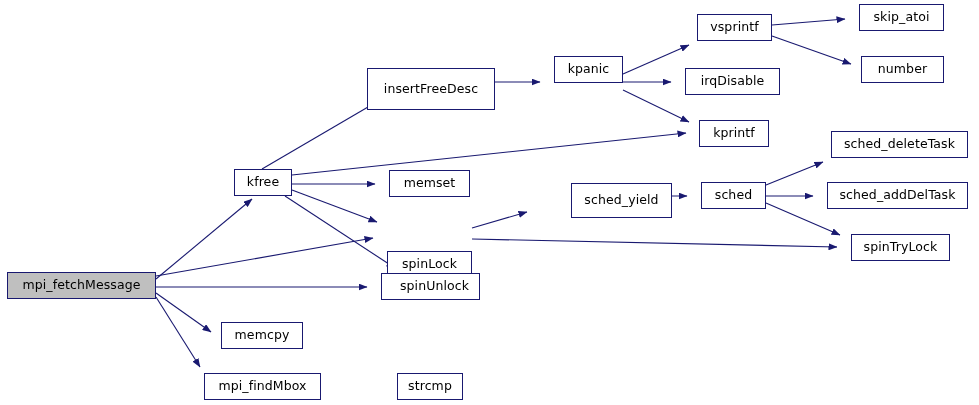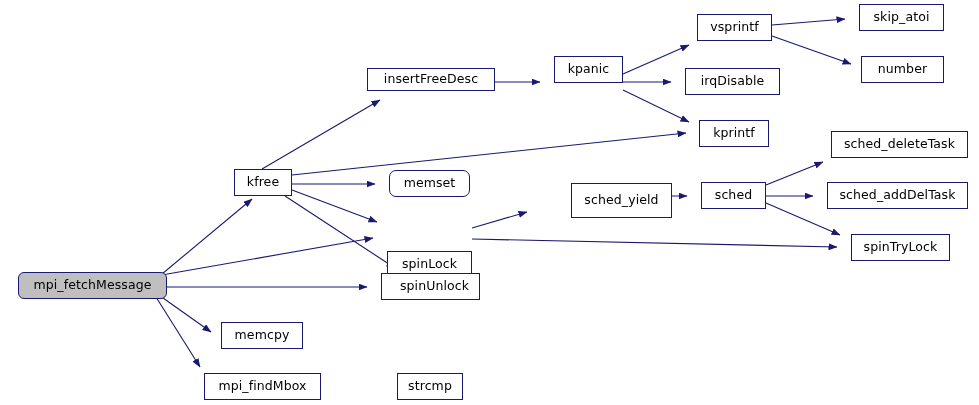--- a/index.html
+++ b/index.html
@@ -77,36 +77,36 @@
         <path d="M472,228 L527,212" fill="none" stroke="#191970" stroke-width="1.1" marker-end="url(#arrowhead)"></path>
         <path d="M472,239 L837,247" fill="none" stroke="#191970" stroke-width="1.1" marker-end="url(#arrowhead)"></path>
         <path d="M640,196 L687,196" fill="none" stroke="#191970" stroke-width="1.1" marker-end="url(#arrowhead)"></path>
         <path d="M766,185 L823,162" fill="none" stroke="#191970" stroke-width="1.1" marker-end="url(#arrowhead)"></path>
         <path d="M766,196 L813,196" fill="none" stroke="#191970" stroke-width="1.1" marker-end="url(#arrowhead)"></path>
         <path d="M766,203 L840,235" fill="none" stroke="#191970" stroke-width="1.1" marker-end="url(#arrowhead)"></path>
       </g>
   </svg>
 
   <div id="nodes-group">
-      <div class="node highlight" style="left: 18px; top: 272px; width: 149px; height: 27px; border-radius: 6px;">
+      <div class="node highlight" style="left: 7px; top: 272px; width: 149px; height: 27px;">
         <span>mpi_fetchMessage</span>
       </div>
       <div class="node" style="left: 234px; top: 169px; width: 58px; height: 27px; justify-content: center;">
         <span>kfree</span>
       </div>
       <div class="node" style="left: 221px; top: 322px; width: 82px; height: 27px;">
         <span>memcpy</span>
       </div>
       <div class="node" style="left: 204px; top: 373px; width: 117px; height: 27px;">
         <span>mpi_findMbox</span>
       </div>
-      <div class="node" style="left: 367px; top: 68px; width: 128px; height: 23px;">
+      <div class="node" style="left: 367px; top: 68px; width: 128px; height: 42px;">
         <span>insertFreeDesc</span>
       </div>
-      <div class="node" style="left: 389px; top: 170px; width: 81px; height: 27px; border-radius: 7px;">
+      <div class="node" style="left: 389px; top: 170px; width: 81px; height: 27px;">
         <span>memset</span>
       </div>
       <div class="node" style="left: 387px; top: 220px; width: 85px; height: 27px; margin-top: 31px;">
         <span>spinLock</span>
       </div>
       <div class="node" style="left: 381px; top: 273px; width: 99px; height: 27px; padding-left: 8px;">
         <span>spinUnlock</span>
       </div>
       <div class="node" style="left: 397px; top: 373px; width: 66px; height: 27px;">
         <span>strcmp</span>

